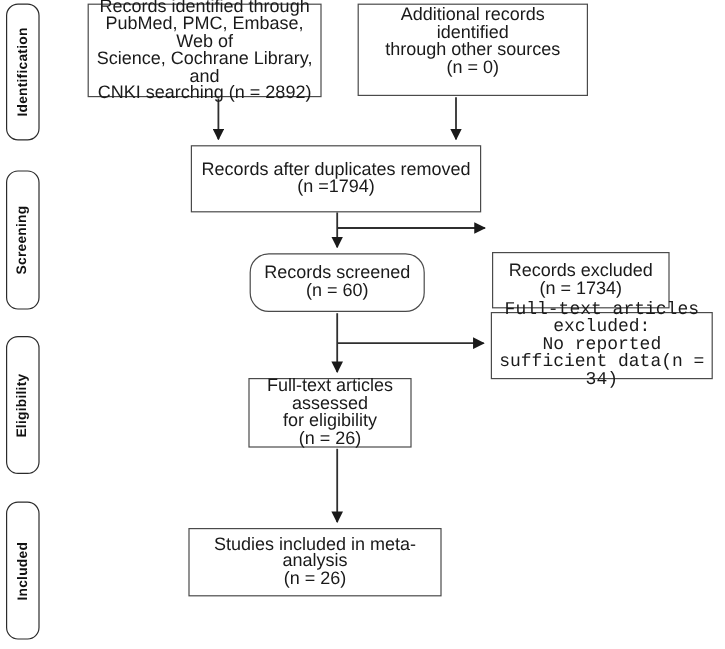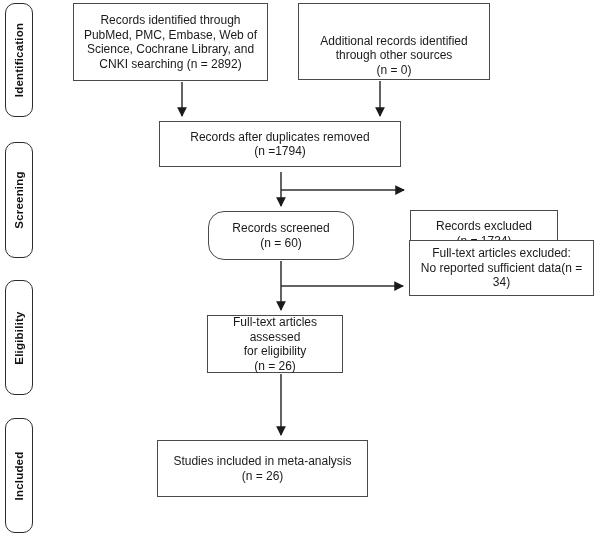--- a/index.html
+++ b/index.html
@@ -38,46 +38,46 @@
   .flow-box {
     position: absolute;
     border: 1.6px solid #4a4a4a;
     background: #ffffff;
     box-sizing: border-box;
     display: flex;
     flex-direction: column;
     align-items: center;
     justify-content: center;
     text-align: center;
-    font-size: 12px;
+    font-size: 15px;
     line-height: 14.5px;
     color: #1a1a1a;
     padding: 2px 4px;
   }
   .flow-box.top-align {
-    justify-content: flex-end;
-    padding-top: 24px;
+    justify-content: flex-start;
+    padding-top: 2px;
   }
   .connectors {
     position: absolute;
     left: 0;
     top: 0;
     width: 604px;
     height: 541px;
     pointer-events: none;
   }
   .line-text { display: block; }
 
   
   #box-identified        { left: 73px;  top: 3px;   width: 195px; height: 78px; }
   #box-additional        { left: 298px; top: 3px;   width: 192px; height: 77px; }
-  #box-duplicates        { left: 159px; top: 121px; width: 242px; height: 46px; }
+  #box-duplicates        { left: 159px; top: 121px; width: 242px; height: 56px; }
   #box-records-excluded  { left: 410px; top: 162px; width: 148px; height: 47px; margin-top: 48px; }
   #box-screened          { left: 208px; top: 211px; width: 146px; height: 49px; border-radius: 16px; }
-  #box-fulltext-excluded { left: 409px; top: 240px; width: 185px; height: 56px; }
+  #box-fulltext-excluded { left: 409px; top: 260px; width: 185px; height: 56px; font-family: Liberation Mono, monospace; }
   #box-fulltext-assessed { left: 207px; top: 315px; width: 136px; height: 58px; }
   #box-included-meta     { left: 157px; top: 440px; width: 211px; height: 57px; }
 
   
   #stage-identification { top: 3px;   height: 114px; }
   #stage-screening      { top: 142px; height: 116px; }
   #stage-eligibility    { top: 280px; height: 115px; }
   #stage-included       { top: 418px; height: 115px; }
 </style>
 </head>

